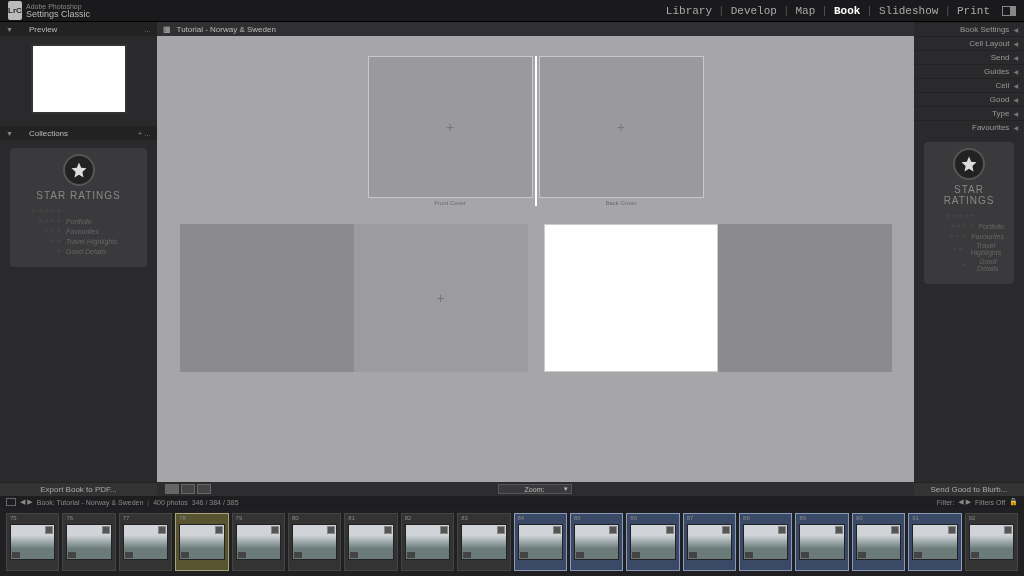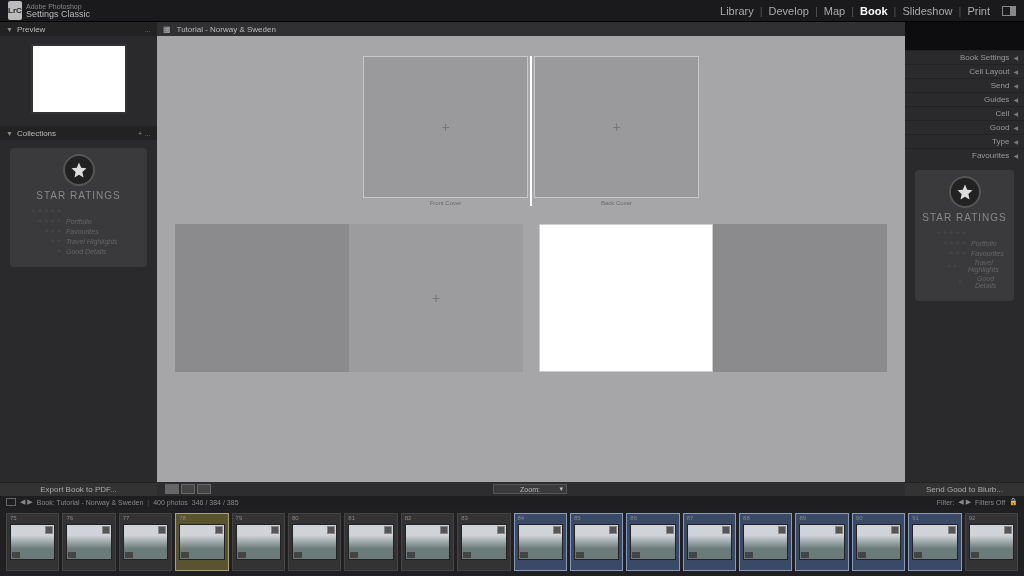--- a/index.html
+++ b/index.html
@@ -5,34 +5,34 @@
   * { box-sizing: border-box; margin: 0; padding: 0; font-family: -apple-system, "Segoe UI", Arial, sans-serif; }
   body { width: 1024px; height: 576px; background: #0d0d0f; color: #aaa; overflow: hidden; font-size: 10px; }
 
   
   .topbar { height: 22px; background: #1a1a1c; display: flex; align-items: center; justify-content: space-between; padding: 0 8px; border-bottom: 1px solid #000; }
   .identity { display: flex; align-items: center; gap: 4px; }
   .logo { width: 14px; height: 19px; background: #bbb; color: #222; font-weight: bold; font-size: 8px; display: flex; align-items: center; justify-content: center; border-radius: 2px; }
   .app-name { font-size: 9px; color: #bbb; line-height: 1; }
   .app-name .sub { font-size: 7px; color: #888; display:block; }
   .modules { display: flex; align-items: center; gap: 2px; font-size: 11px; color: #aaa; }
-  .modules span { padding: 0 4px; cursor: pointer; }
+  .modules span { padding: 0 4px; cursor: pointer; font-family: Liberation Mono, monospace; }
   .modules span.sep { color: #555; padding: 0; }
   .modules span.active { color: #fff; font-weight: bold; }
   .modules .panel-toggle { width: 14px; height: 10px; border: 1px solid #888; margin-left: 6px; position: relative; }
   .modules .panel-toggle::after { content:""; position:absolute; right:0; top:0; bottom:0; width:5px; background:#888; }
 
   
   .main { display: flex; height: 474px; }
   .sidebar { width: 157px; background: #2a2a2c; display: flex; flex-direction: column; }
-  .sidebar.right { width: 119px; margin-top: 28px; }
+  .sidebar.right { width: 110px; }
 
   .panel-header { height: 14px; background: #222; display: flex; align-items: center; justify-content: space-between; padding: 0 6px; font-size: 8px; color: #bbb; }
   .panel-header .arrow { font-size: 7px; color: #888; }
-  .panel-flex { display:flex; align-items:center; gap:4px; }
+  .panel-flex { display:flex; align-items:center; gap:16px; }
 
   .preview-box { margin: 8px auto 12px; width: 96px; height: 70px; background: #fff; border: 2px solid #333; }
 
   .ratings-card { margin: 8px 10px; background: #3a3a3c; border-radius: 4px; padding: 6px 4px 10px; text-align: center; position: relative; }
   .ratings-card .circle { width: 32px; height: 32px; background: #222; border-radius: 50%; border: 2px solid #555; margin: 0 auto 4px; display:flex; align-items:center; justify-content:center; }
   .ratings-card .circle svg { width: 18px; height: 18px; fill: #ddd; }
   .ratings-card .title { font-size: 10px; letter-spacing: 1px; color: #888; }
   .ratings-list { margin-top: 6px; padding: 0 6px; }
   .ratings-list .row { display: flex; align-items: center; justify-content: flex-start; font-size: 7px; color: #666; margin: 2px 0; gap:4px; font-style: italic; }
   .ratings-list .row .stars { width: 42px; text-align: right; font-style: normal; color:#444; font-size:7px; }

